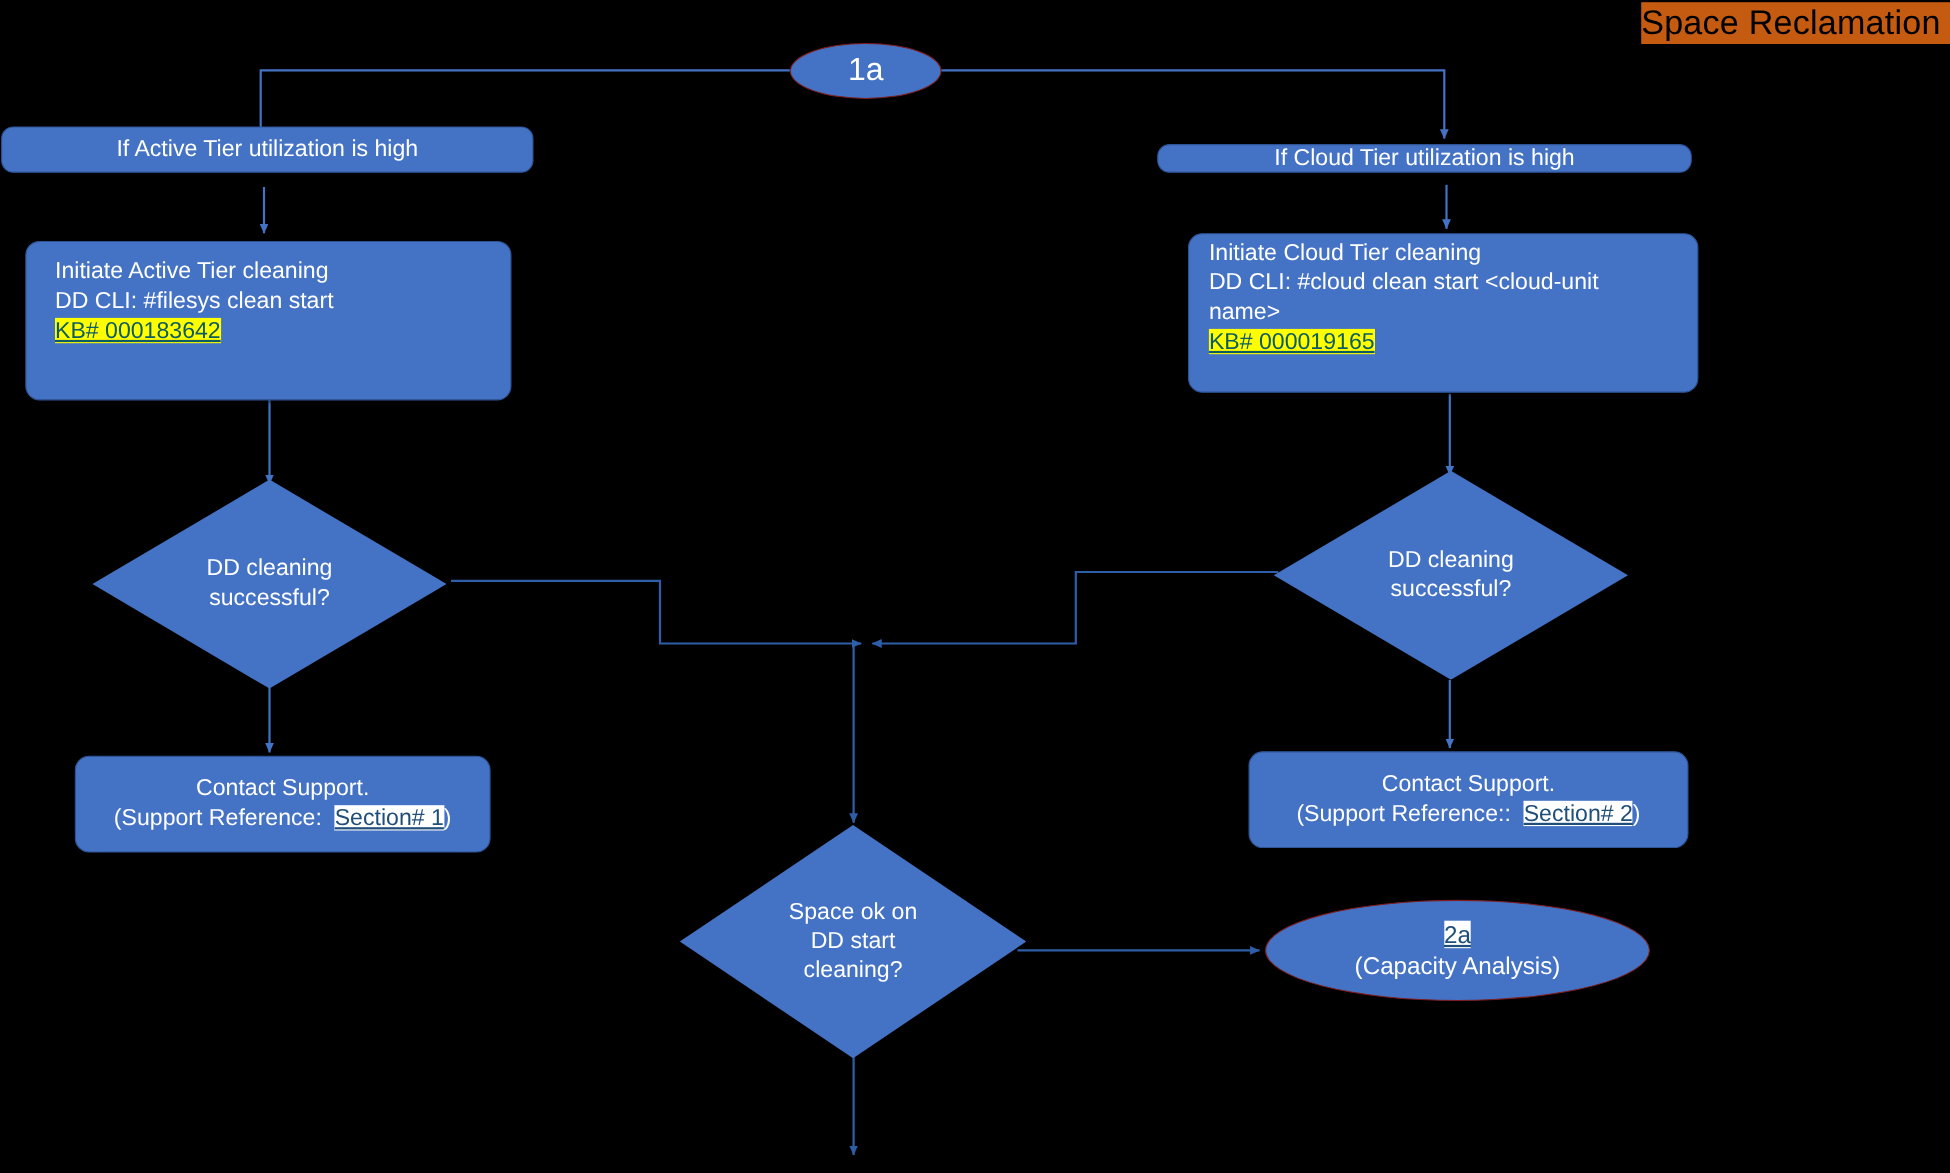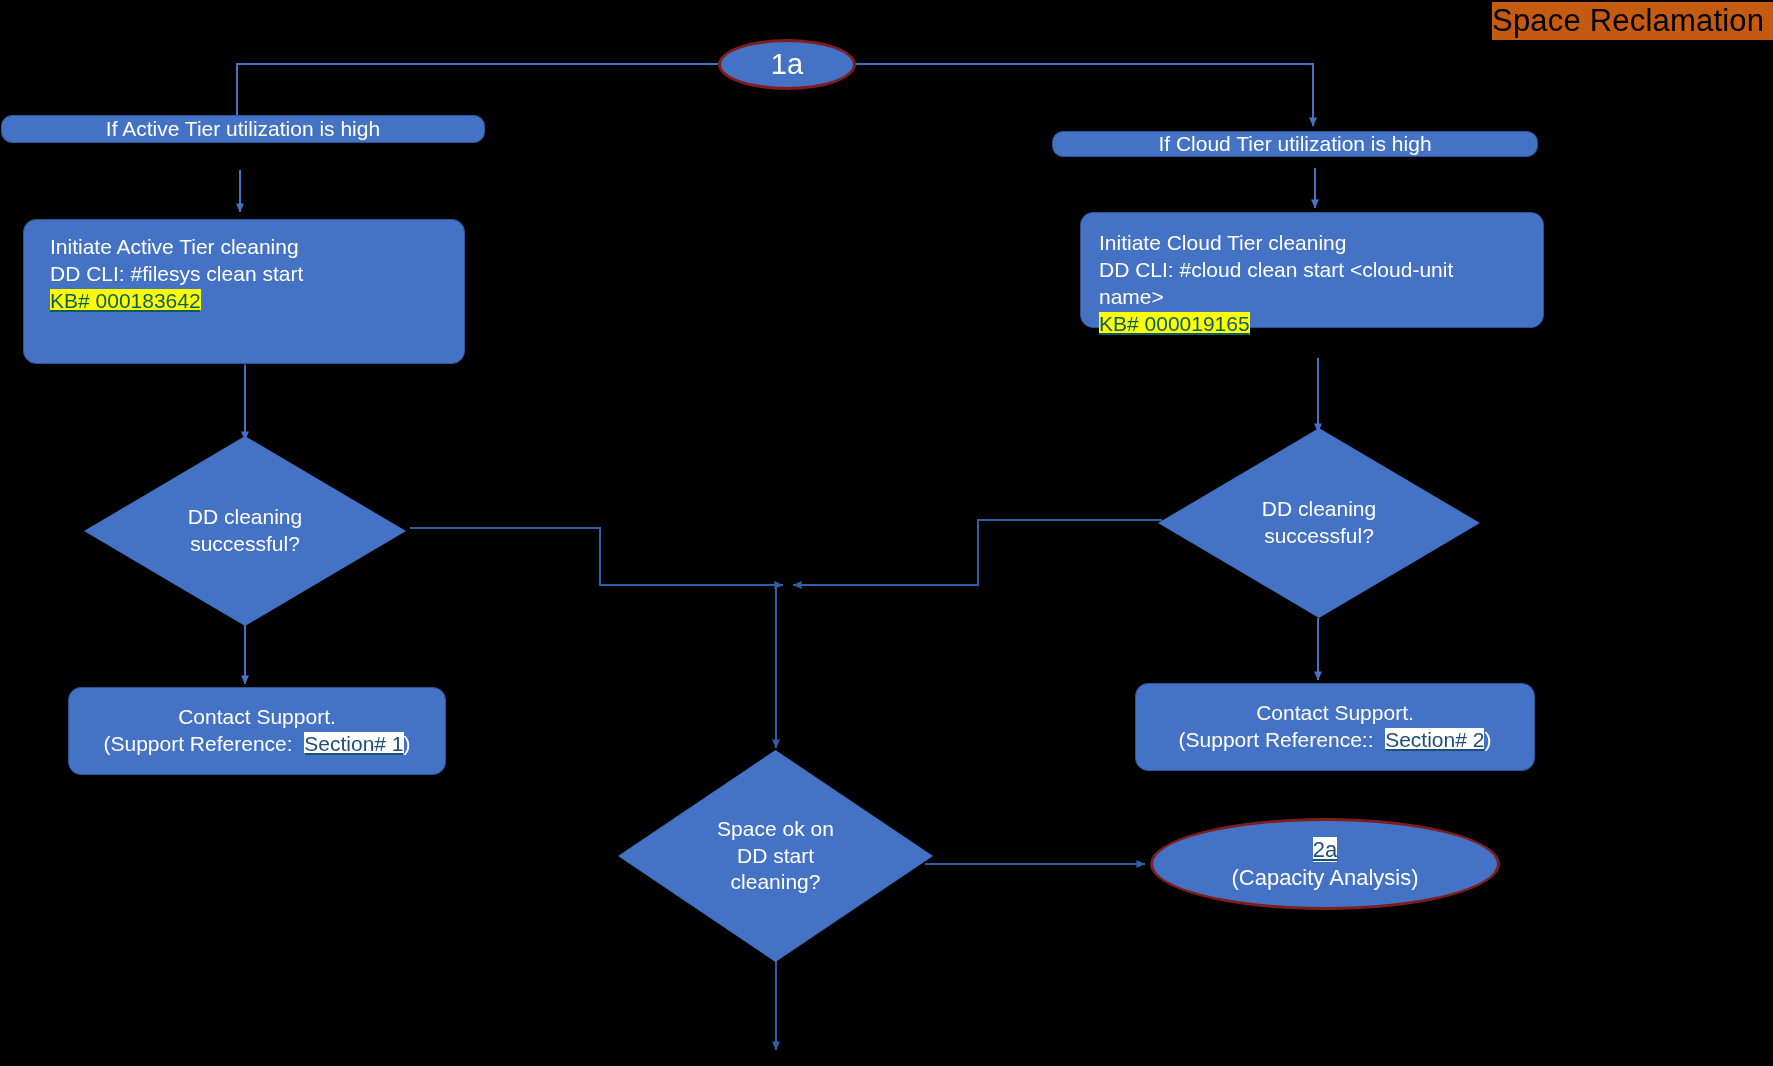--- a/index.html
+++ b/index.html
@@ -58,21 +58,21 @@
     border: 1px solid #2E5496;
     border-radius: 13px;
     box-shadow: 0 2px 2px rgba(0,0,0,.35);
   }
   .rrect.flat {
     border-radius: 11px;
   }
 
   .ellipse {
     background: #4472C4;
-    border: 3px solid #7f1d1d;
+    border: 1px solid #7f1d1d;
     border-radius: 50%;
     box-shadow: 0 2px 2px rgba(0,0,0,.35);
   }
 
   
   .diamond {
     background: transparent;
   }
   .diamond .dshape {
     position: absolute;
@@ -158,37 +158,37 @@
   </svg>
 
   <div class="banner" style="left:1492px; top:2px; width:281px; height:38px;">
     <span>Space Reclamation</span>
   </div>
 
   <div class="node ellipse" style="left:718px; top:39px; width:138px; height:51px; font-size:29px;">
     <span class="txt">1a</span>
   </div>
 
-  <div class="node rrect flat" style="left:1px; top:115px; width:484px; height:28px; font-size:21px;">
+  <div class="node rrect flat" style="left:1px; top:115px; width:484px; height:42px; font-size:21px;">
     <span class="txt">If Active Tier utilization is high</span>
   </div>
 
   <div class="node rrect flat" style="left:1052px; top:131px; width:486px; height:26px; font-size:21px;">
     <span class="txt">If Cloud Tier utilization is high</span>
   </div>
 
   <div class="node rrect" style="left:23px; top:219px; width:442px; height:145px; font-size:21px; align-items:flex-start; padding-top:14px;">
     <span class="txt left">
       <span class="row">Initiate Active Tier cleaning</span>
       <span class="row">DD CLI: #filesys clean start</span>
       <span class="row"><a class="kb-link">KB# 000183642</a></span>
     </span>
   </div>
 
-  <div class="node rrect" style="left:1080px; top:212px; width:464px; height:116px; font-size:21px; align-items:flex-start; padding-top:17px;">
+  <div class="node rrect" style="left:1080px; top:212px; width:464px; height:145px; font-size:21px; align-items:flex-start; padding-top:4px;">
     <span class="txt left" style="padding-left:18px; padding-right:24px;">
       <span class="row">Initiate Cloud Tier cleaning</span>
       <span class="row">DD CLI: #cloud clean start &lt;cloud-unit name&gt;</span>
       <span class="row"><a class="kb-link">KB# 000019165</a></span>
     </span>
   </div>
 
   <div class="node diamond" style="left:84px; top:436px; width:322px; height:190px; font-size:21px;">
     <span class="dshape"></span>
     <span class="dtext">

